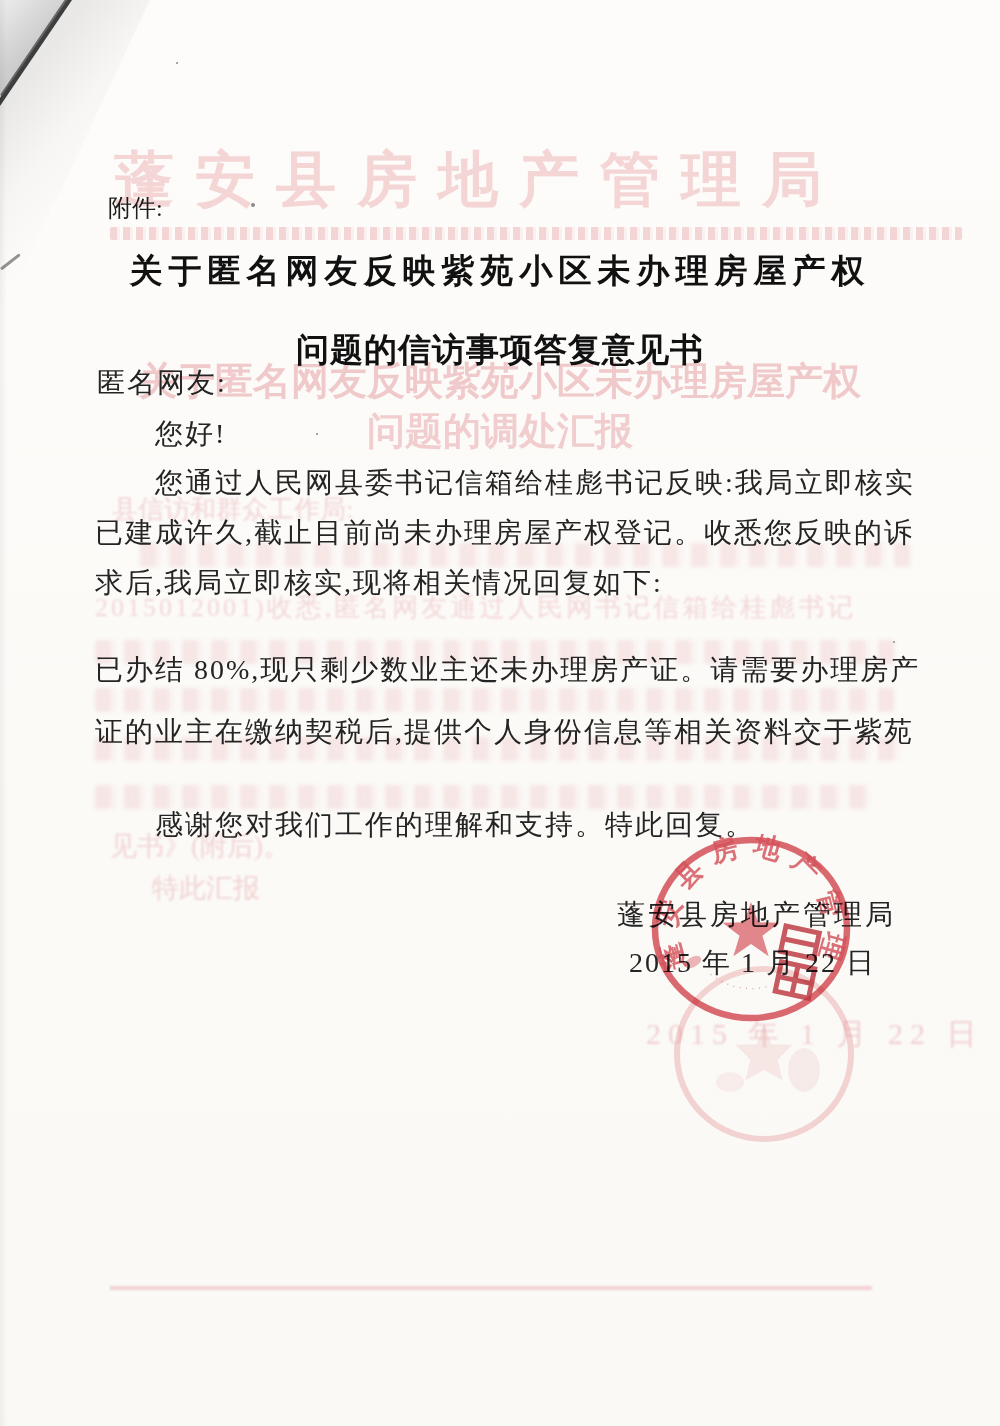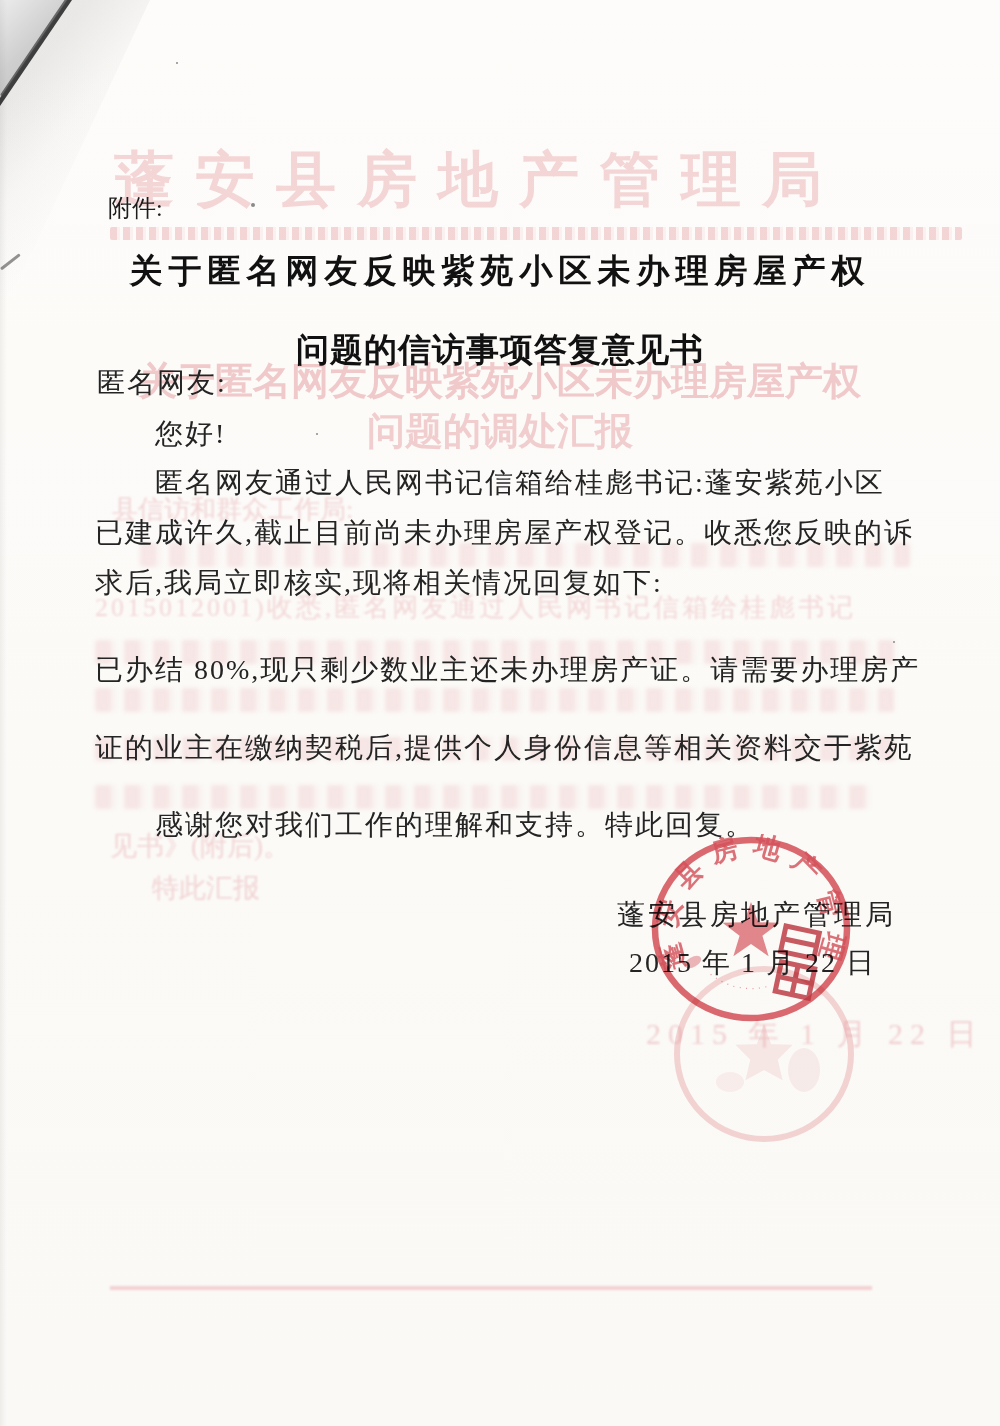--- a/index.html
+++ b/index.html
@@ -82,25 +82,25 @@
     <ellipse cx="134" cy="108" rx="16" ry="22" fill="rgba(228,146,151,.14)"></ellipse>
     <ellipse cx="60" cy="120" rx="14" ry="10" fill="rgba(228,146,151,.12)"></ellipse>
   </svg>
 
   <div class="abs ink attach">附件:</div>
   <div class="abs t1">关于匿名网友反映紫苑小区未办理房屋产权</div>
   <div class="abs t2">问题的信访事项答复意见书</div>
 
   <div class="abs bl" style="left:97px;top:364px;text-align:right;">匿名网友:</div>
   <div class="abs bl" style="left:155px;top:415px;">您好!</div>
-  <div class="abs bl" style="left:155px;top:464px;">匿名网友通过人民网书记信箱给桂彪书记:蓬安紫苑小区</div>
+  <div class="abs bl" style="left:155px;top:464px;">您通过人民网县委书记信箱给桂彪书记反映:我局立即核实</div>
   <div class="abs bl" style="left:95px;top:514px;">已建成许久,截止目前尚未办理房屋产权登记。收悉您反映的诉</div>
   <div class="abs bl" style="left:95px;top:564px;">求后,我局立即核实,现将相关情况回复如下:</div>
   <div class="abs bl" style="left:95px;top:651px;">已办结 80%,现只剩少数业主还未办理房产证。请需要办理房产</div>
-  <div class="abs bl" style="left:95px;top:713px;margin-top:16px;">证的业主在缴纳契税后,提供个人身份信息等相关资料交于紫苑</div>
+  <div class="abs bl" style="left:95px;top:713px;">证的业主在缴纳契税后,提供个人身份信息等相关资料交于紫苑</div>
   <div class="abs bl" style="left:155px;top:806px;">感谢您对我们工作的理解和支持。特此回复。</div>
 
   <div class="abs sig">蓬安县房地产管理局</div>
   <div class="abs dt">2015 年 1 月 22 日</div>
 
   <svg class="abs seal" style="left:648px;top:834px;" width="206" height="192" viewBox="0 0 206 192">
     <ellipse cx="103" cy="95" rx="96" ry="89" fill="none" stroke="#d8515b" stroke-width="6.5" opacity=".85"></ellipse>
     <polygon opacity=".68" fill="#d8515b" points="103,68 110.05,88.29 131.53,88.73 114.41,101.71 120.63,122.27 103,110 85.37,122.27 91.59,101.71 74.47,88.73 95.95,88.29"></polygon>
     <defs>
       <path id="ringArc" d="M 42.4,137.4 A 74,74 0 1 1 163.6,137.4" fill="none"></path>

